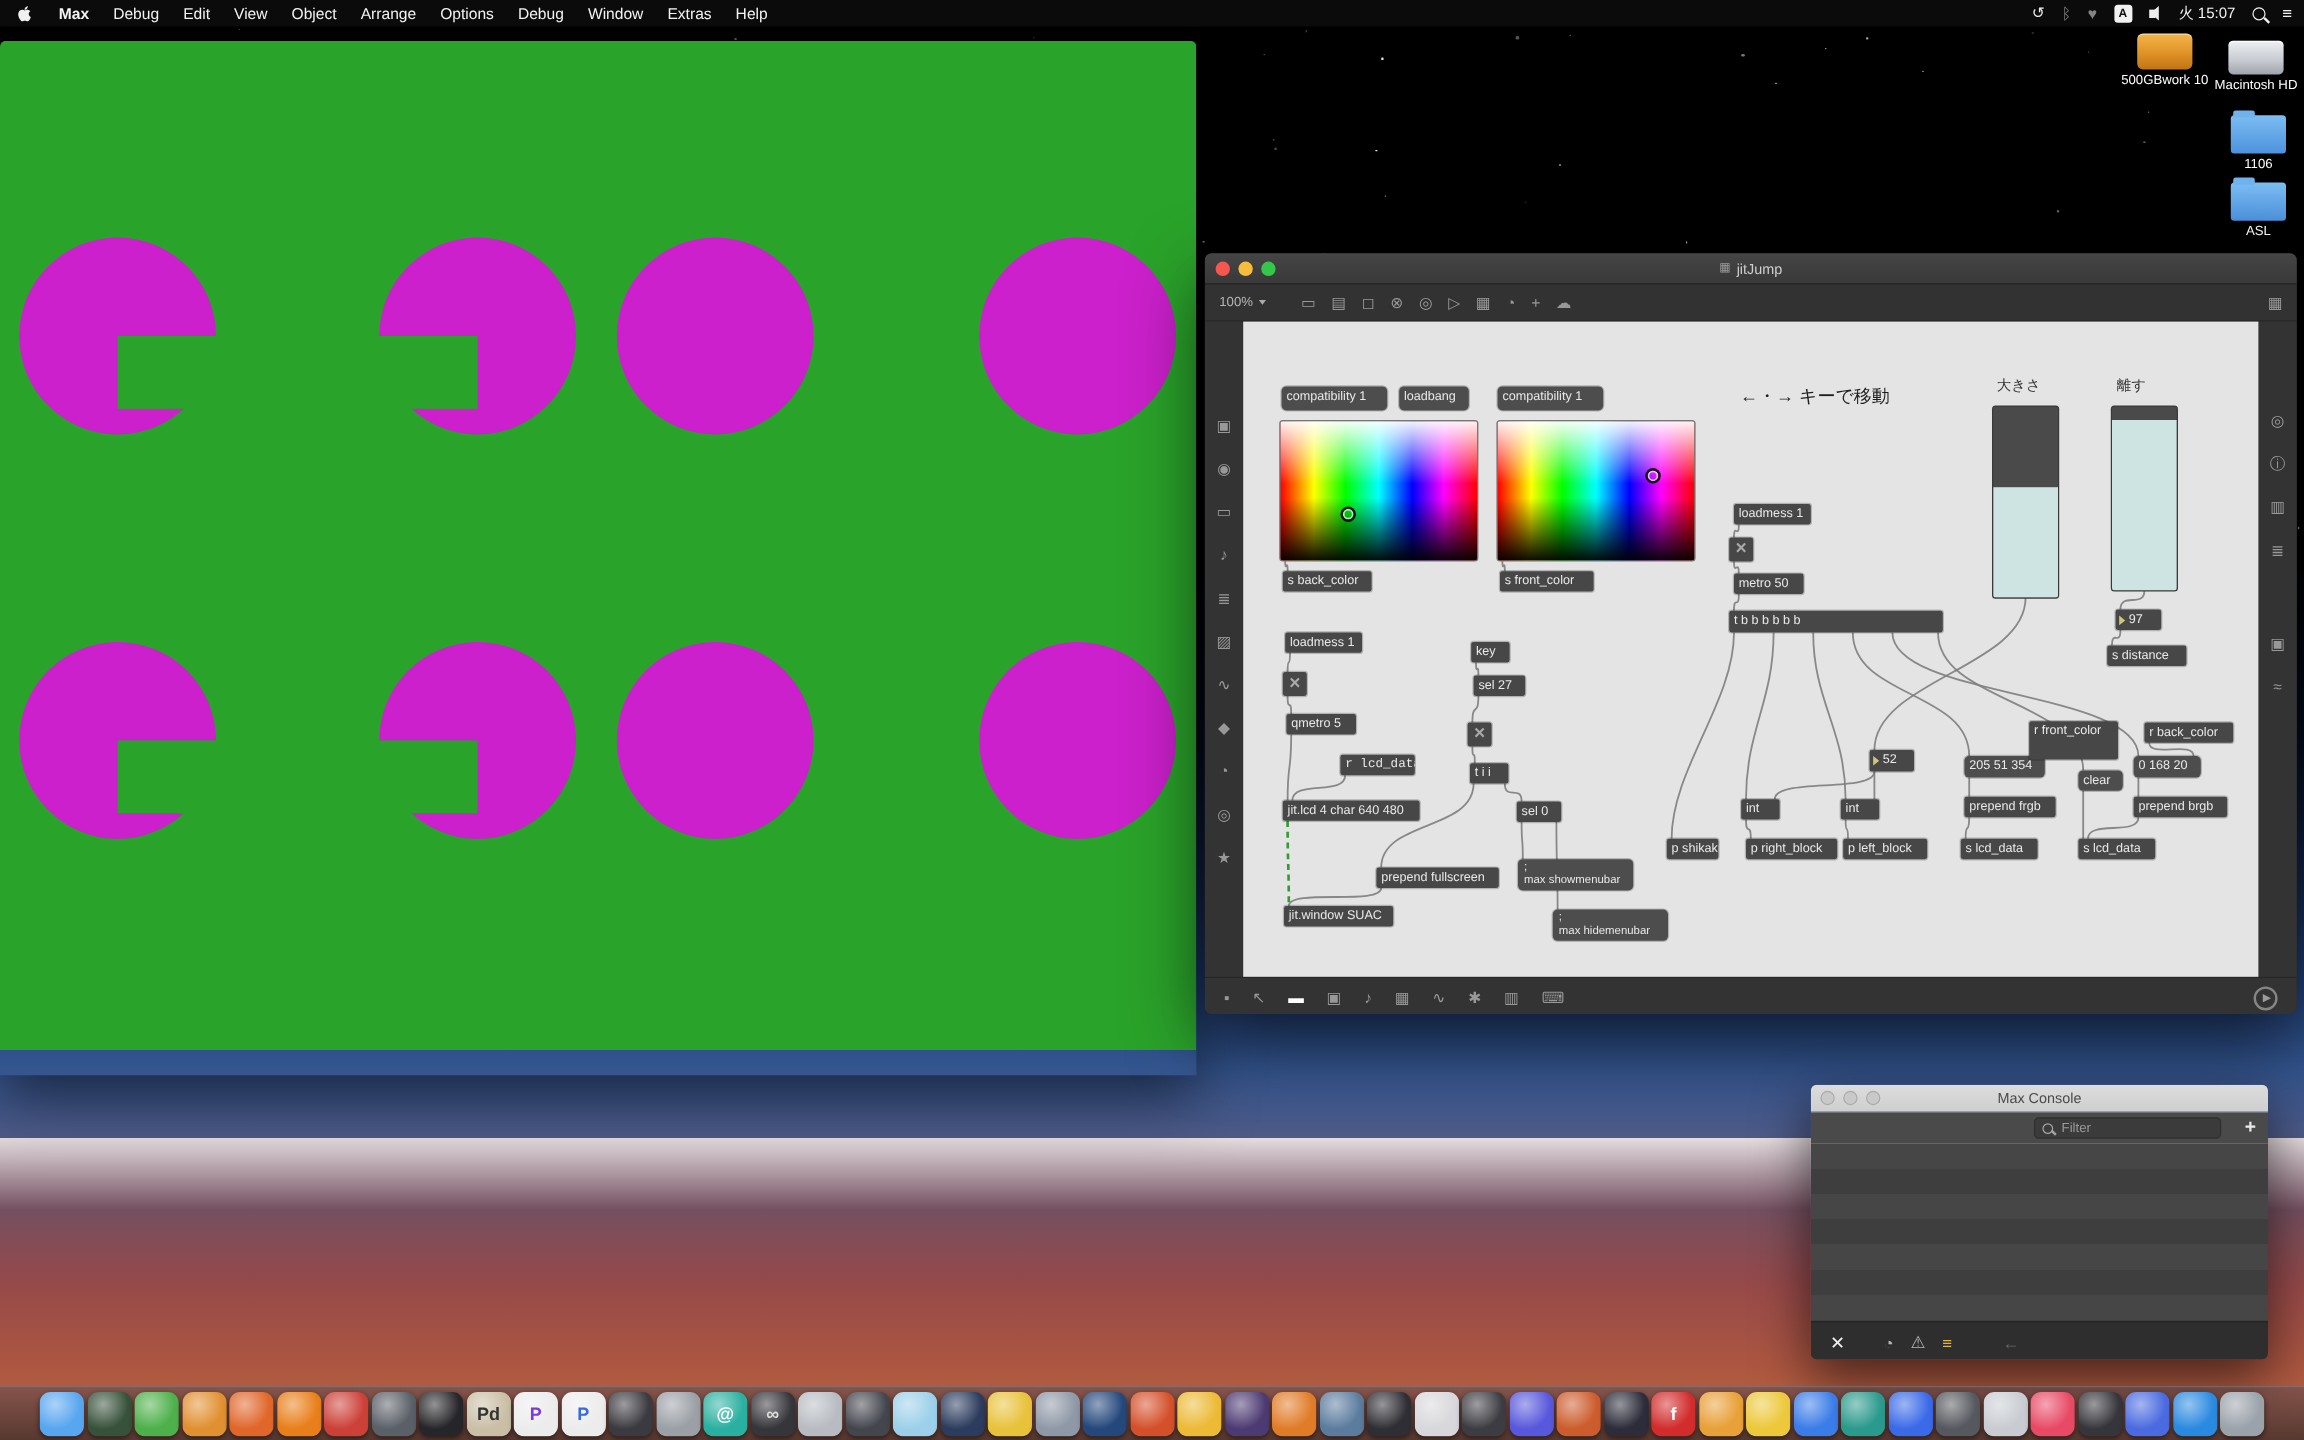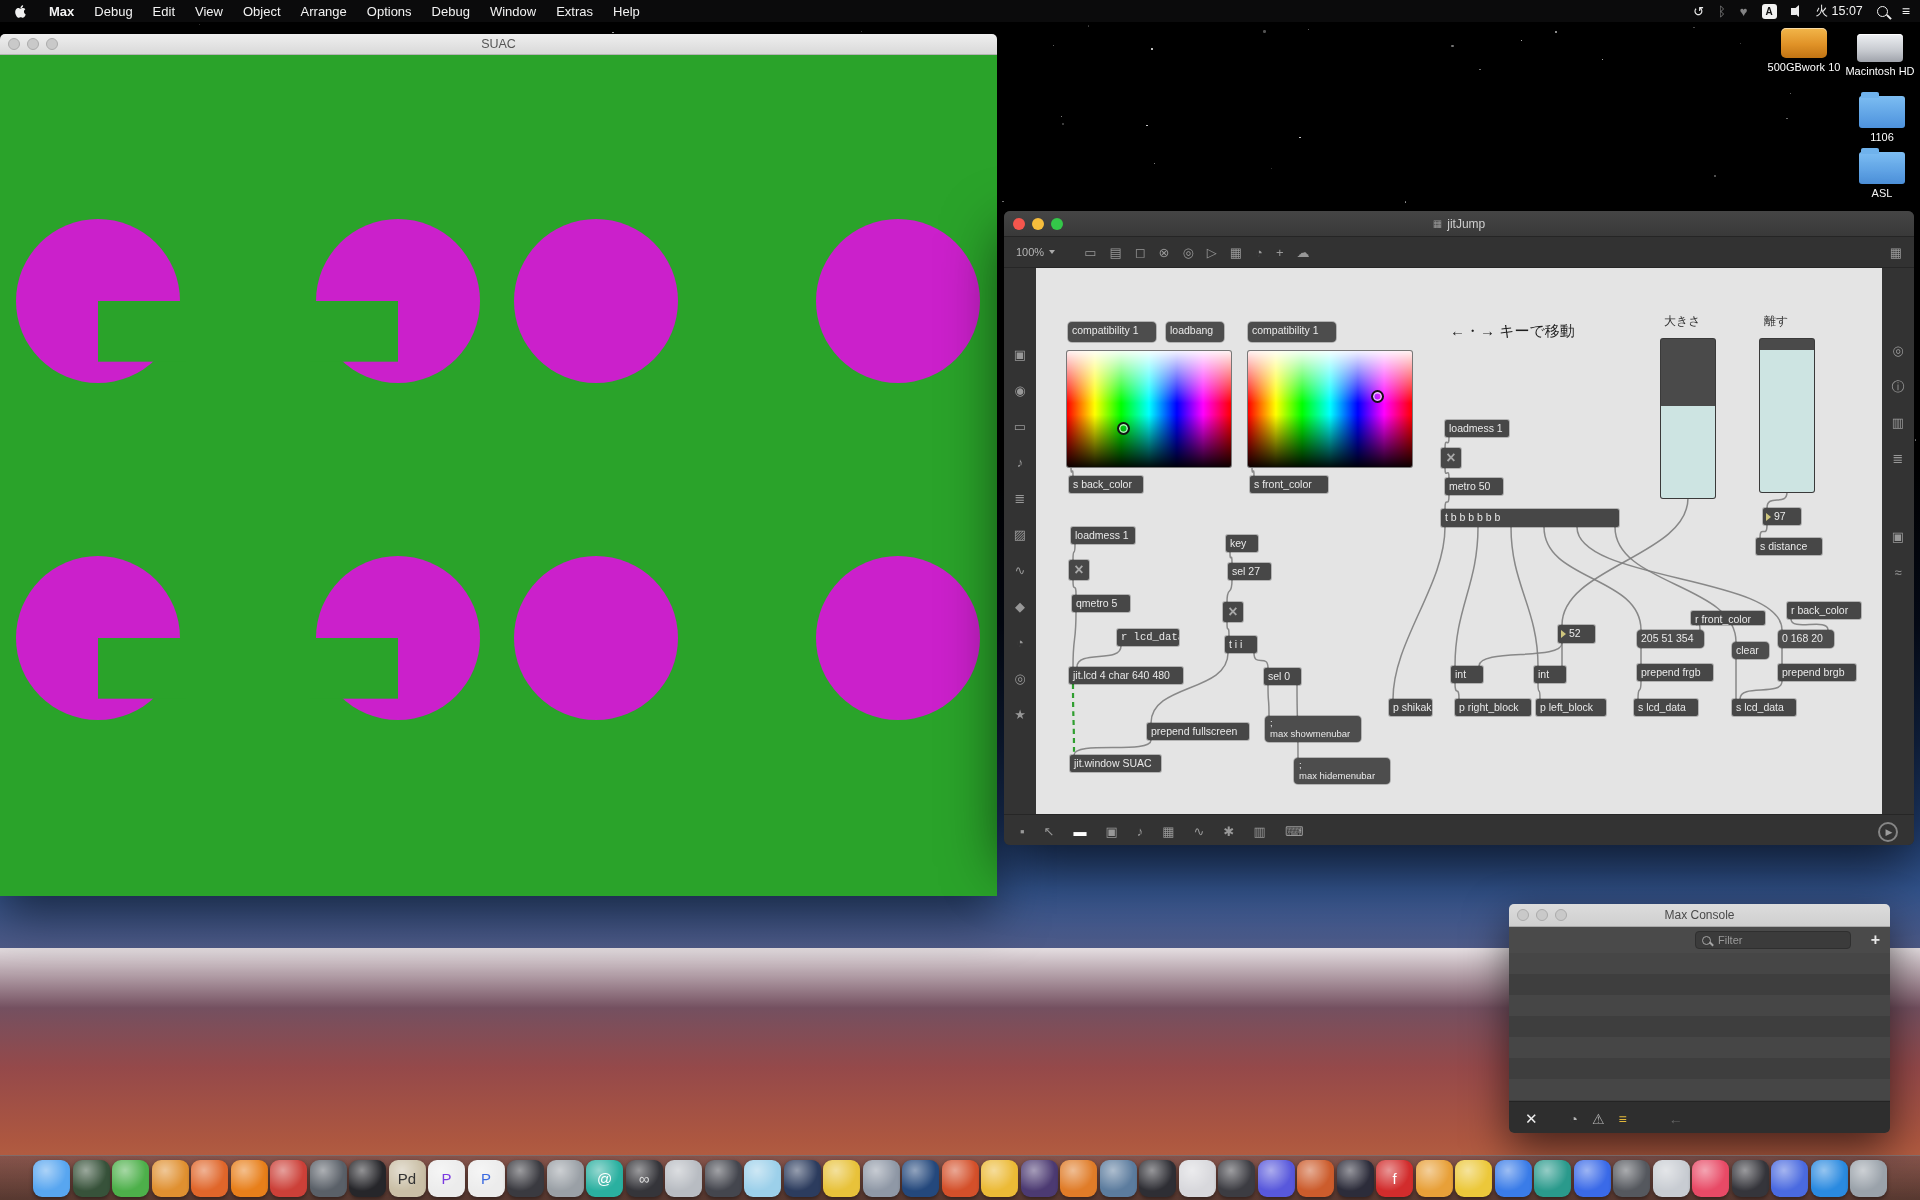--- a/index.html
+++ b/index.html
@@ -119,21 +119,21 @@
   .cicon{font-size:14px;color:#b5b5b5}
   .cfoot .gap-lg{margin-left:32px}.cfoot .gap-sm{margin-left:14px}
   .cicon.yellow{color:#e0b73a}.cicon.dim{color:#666;margin-left:42px}
   .cicon.x{color:#efefef;font-weight:700;font-size:15px}
   
   .dock{position:absolute;left:0;right:0;bottom:0;height:44px;z-index:50;
     background:linear-gradient(rgba(70,70,90,.40),rgba(25,25,35,.62));
     border-top:1px solid rgba(255,255,255,.28);
     display:flex;align-items:center;justify-content:center;gap:2.5px}
   .dapp{width:37px;height:37px;border-radius:9px;display:flex;align-items:center;justify-content:center;
-    font-weight:400;font-size:15px;box-shadow:0 2px 4px rgba(0,0,0,.45)}
+    font-weight:700;font-size:15px;box-shadow:0 2px 4px rgba(0,0,0,.45)}
 </style>
 </head>
 <body>
 
 <div class="desktop">
   <div>
       <div class="star" style="left: 1146.35px; top: 124.792px; width: 1.4px; height: 1.4px; opacity: 0.89;"></div>
       <div class="star" style="left: 1290.6px; top: 310.666px; width: 2.4px; height: 2.4px; opacity: 0.84;"></div>
       <div class="star" style="left: 143.155px; top: 856.388px; width: 1.4px; height: 1.4px; opacity: 0.38;"></div>
       <div class="star" style="left: 1906.1px; top: 9.2953px; width: 1.4px; height: 1.4px; opacity: 0.27;"></div>
@@ -354,28 +354,20 @@
       <div class="dicon-img folder"></div>
       <div class="dicon-label">1106</div>
     </div>
     <div class="dicon" style="left: 1844px; top: 152px;">
       <div class="dicon-img folder"></div>
       <div class="dicon-label">ASL</div>
     </div>
   </div>
 
 <div class="suac">
-  <div class="suac-title">
-    <span class="dots">
-      <span class="tl gray"></span>
-      <span class="tl gray"></span>
-      <span class="tl gray"></span>
-    </span>
-    <span class="wtitle">SUAC</span>
-  </div>
   <svg class="suac-body" id="suac-canvas" width="997" height="841">
       <rect width="997" height="841" fill="#2aa32a"></rect>
       <circle cx="98" cy="246" r="82" fill="#cb20cb"></circle>
       <rect x="98" y="246" width="88" height="60.68" fill="#2aa32a"></rect>
       <circle cx="398" cy="246" r="82" fill="#cb20cb"></circle>
       <rect x="310" y="246" width="88" height="60.68" fill="#2aa32a"></rect>
       <circle cx="596" cy="246" r="82" fill="#cb20cb"></circle>
       <circle cx="898" cy="246" r="82" fill="#cb20cb"></circle>
       <circle cx="98" cy="583" r="82" fill="#cb20cb"></circle>
       <rect x="98" y="583" width="88" height="60.68" fill="#2aa32a"></rect>
@@ -523,21 +515,21 @@
         <div class="pbox t-n" style="left: 522px; top: 357px; width: 37px; height: 18px;">
           <span class="ntri"></span>
           <span>52</span>
         </div>
         <div class="pbox t-o" style="left: 415px; top: 398px; width: 32px; height: 17px;">int</div>
         <div class="pbox t-o" style="left: 498px; top: 398px; width: 32px; height: 17px;">int</div>
         <div class="pbox t-m" style="left: 601px; top: 362px; width: 67px; height: 18px;">205 51 354</div>
         <div class="pbox t-o" style="left: 601px; top: 396px; width: 76px; height: 17px;">prepend frgb</div>
         <div class="pbox t-o" style="left: 598px; top: 431px; width: 64px; height: 17px;">s lcd_data</div>
         <div class="pbox t-m" style="left: 696px; top: 374px; width: 37px; height: 17px;">clear</div>
-        <div class="pbox t-o" style="left: 655px; top: 343px; width: 74px; height: 14px;">r front_color</div>
+        <div class="pbox t-o" style="left: 655px; top: 333px; width: 74px; height: 32px;">r front_color</div>
         <div class="pbox t-o" style="left: 751px; top: 334px; width: 74px; height: 17px;">r back_color</div>
         <div class="pbox t-m" style="left: 742px; top: 362px; width: 56px; height: 18px;">0 168 20</div>
         <div class="pbox t-o" style="left: 742px; top: 396px; width: 78px; height: 17px;">prepend brgb</div>
         <div class="pbox t-o" style="left: 696px; top: 431px; width: 64px; height: 17px;">s lcd_data</div>
       </div>
     <div class="pright">
         <span class="picon">◎</span>
         <span class="picon">ⓘ</span>
         <span class="picon">▥</span>
         <span class="picon">≣</span>

